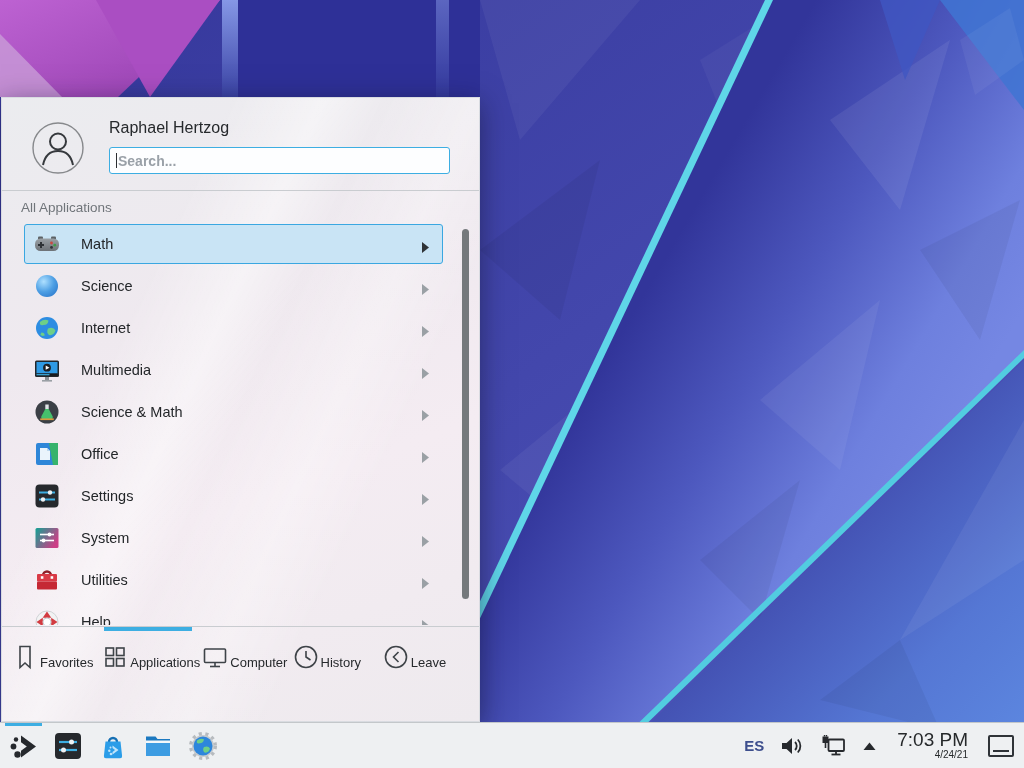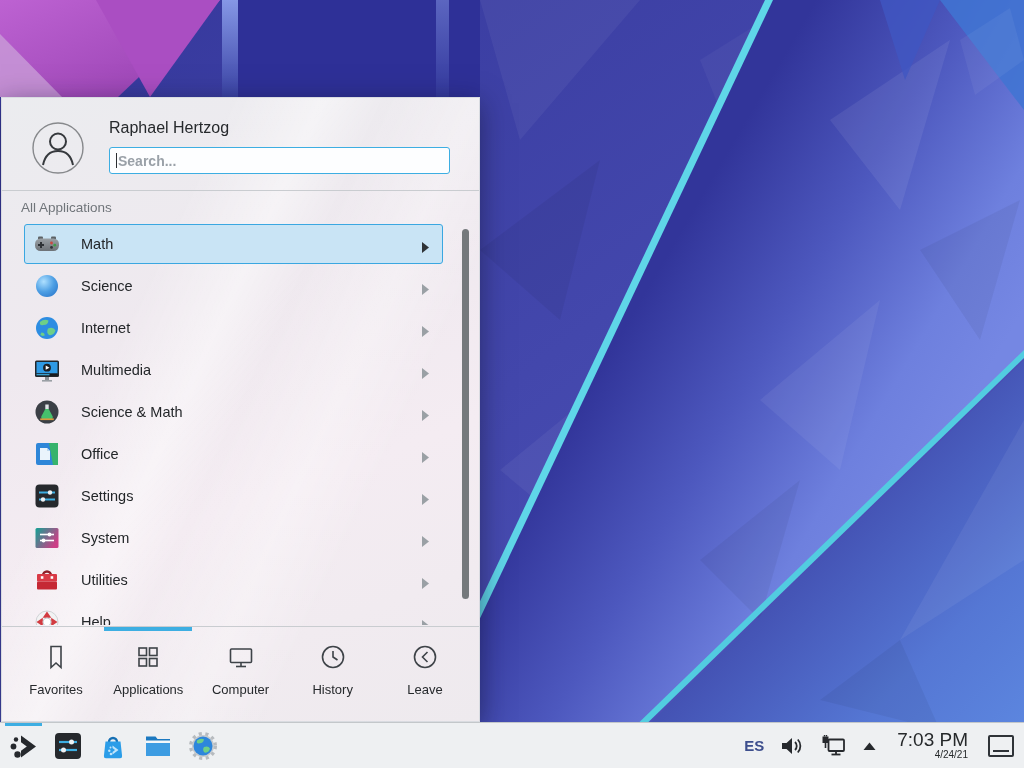--- a/index.html
+++ b/index.html
@@ -36,21 +36,21 @@
   .cat-icon svg { display:block; }
   .cat-label { margin-left:21px; font-size:14.5px; color:#232629; }
   .cat-arrow { margin-left:auto; margin-right:13px; width:7px; height:11px; flex:none; }
 
   .scroll-thumb { position:absolute; left:460px; top:131px; width:7px; height:370px;
     background:#75797c; border-radius:4px; }
 
   .ko-footer { position:absolute; top:528px; bottom:0; left:0; right:0; border-top:1px solid #c9ccd0; }
   .tab-indicator { position:absolute; top:0; left:102px; width:88px; height:3.5px; background:#3daee2; }
   .tab-row { display:flex; padding:0 8px; margin-top:15px; }
-  .ko-tab { flex:1; display:flex; flex-direction:column; align-items:center; }
+  .ko-tab { flex:1; display:flex; flex-direction:row; align-items:center; }
   .ko-tab .tab-label { margin-top:6px; font-size:13px; color:#26292c; }
 
   
   .panel { position:absolute; left:0; right:0; bottom:0; height:46px;
     background:#eef0f2; border-top:1px solid #c3c7ca;
     display:flex; align-items:center; }
   .panel-left { display:flex; align-items:center; gap:15px; padding-left:8px; }
   .task-icon { width:30px; height:30px; }
   .task-icon svg { display:block; }
   .launcher-indicator { position:absolute; left:5px; top:0; width:37px; height:3px; background:#3daee2; }

